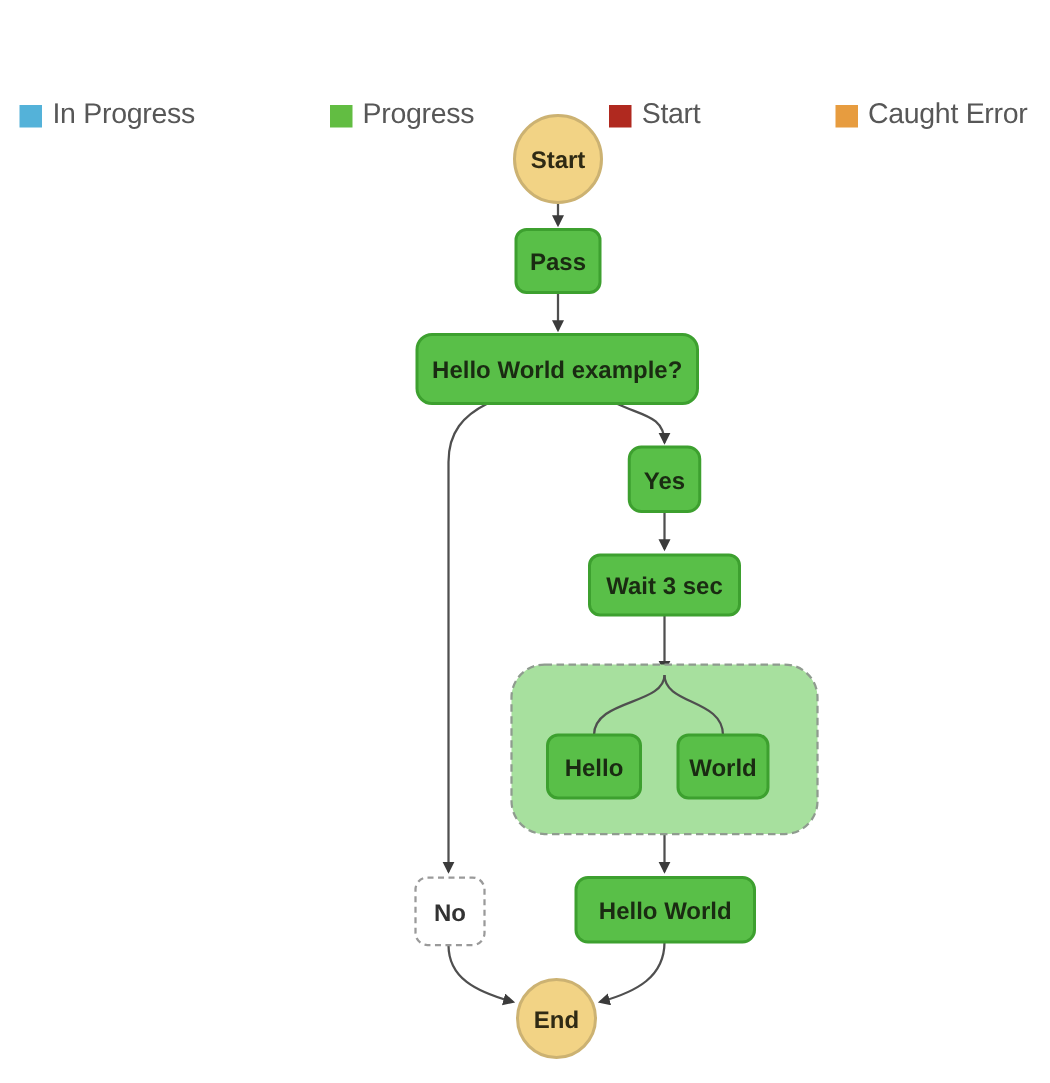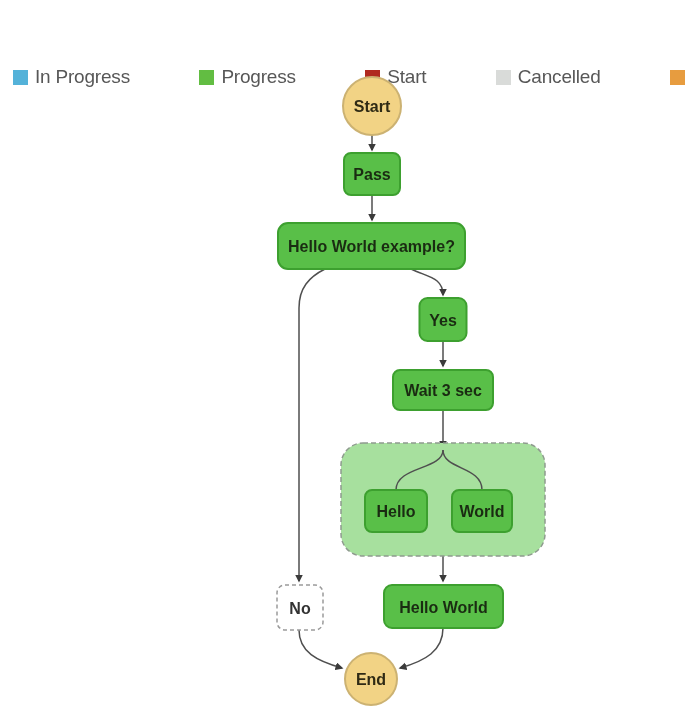--- a/index.html
+++ b/index.html
@@ -37,25 +37,22 @@
   </div>
   <div class="legend-item">
     <span class="swatch" style="background-color: rgb(98, 189, 66);"></span>
     <span class="legend-label">Progress</span>
   </div>
   <div class="legend-item">
     <span class="swatch" style="background-color: rgb(176, 41, 31);"></span>
     <span class="legend-label">Start</span>
   </div>
   <div class="legend-item">
-    <span class="swatch" style="background-color: rgb(217, 219, 217);"></span>
-    <span class="legend-label">Cancelled</span>
-  </div>
-  <div class="legend-item">
     <span class="swatch" style="background-color: rgb(231, 156, 63);"></span>
+    <span class="legend-label">Caught Error</span>
   </div>
 </div>
 
 <svg width="700" height="722" viewBox="0 0 700 722">
   <defs>
     <marker id="arrow" markerWidth="9" markerHeight="9" refX="6.5" refY="4" orient="auto" markerUnits="userSpaceOnUse">
       <path d="M0,0 L8,4 L0,8 Z" fill="#3b3b3b"></path>
     </marker>
   </defs>
 

